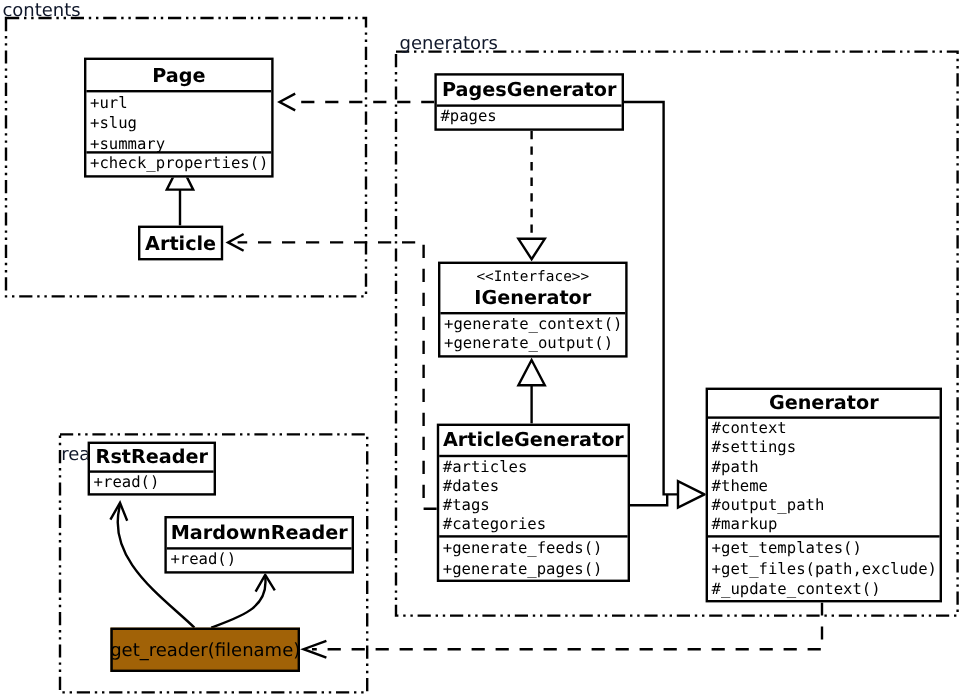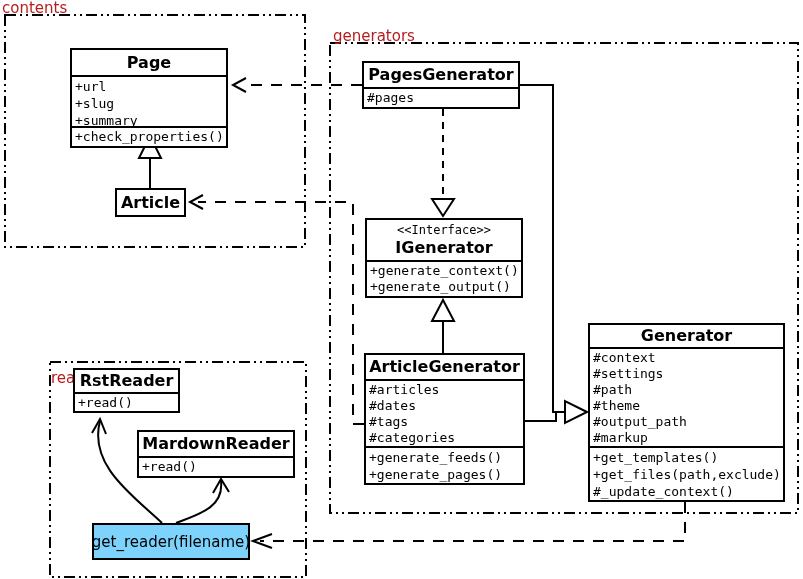--- a/index.html
+++ b/index.html
@@ -3,21 +3,21 @@
 <meta charset="utf-8">
 <style>
   * { margin:0; padding:0; box-sizing:border-box; }
   html,body { background:#ffffff; }
   .canvas {
     position:relative; width:803px; height:579px; background:#fff;
     font-family:"DejaVu Sans", sans-serif; color:#000; overflow:hidden;
   }
   svg.connector-layer { position:absolute; left:0; top:0; width:803px; height:579px; }
   .pkg-label {
-    position:absolute; font-size:15px; line-height:16px; color:#b91c1c;
+    position:absolute; font-size:15px; line-height:16px; color:#0f172a;
     background:transparent; white-space:nowrap;
   }
   .uml-class {
     position:absolute; background:#fff; border:2px solid #000;
     display:flex; flex-direction:column;
   }
   .uml-title {
     font-weight:bold; font-size:16px; text-align:center;
     display:flex; flex-direction:column; justify-content:center;
     white-space:nowrap; overflow:visible;
@@ -27,21 +27,21 @@
     font-size:12px; line-height:15px;
   }
   .uml-title .cname { line-height:20px; }
   .sep { border-top:2px solid #000; }
   .uml-members {
     font-family:"DejaVu Sans Mono", monospace; font-size:13px;
     padding:1px 0 0 3px; white-space:nowrap;
   }
   .uml-members .mline { line-height:16px; }
   .plain-box {
-    position:absolute; background:#7dd3fc; border:2px solid #000;
+    position:absolute; background:#a16207; border:2px solid #000;
     display:flex; align-items:center; justify-content:center;
     font-size:15px; white-space:nowrap;
   }
 </style>
 </head>
 <body>
 
 <div class="canvas">
 
   <svg class="connector-layer" viewBox="0 0 803 579" fill="none" stroke="#000" stroke-width="2">

